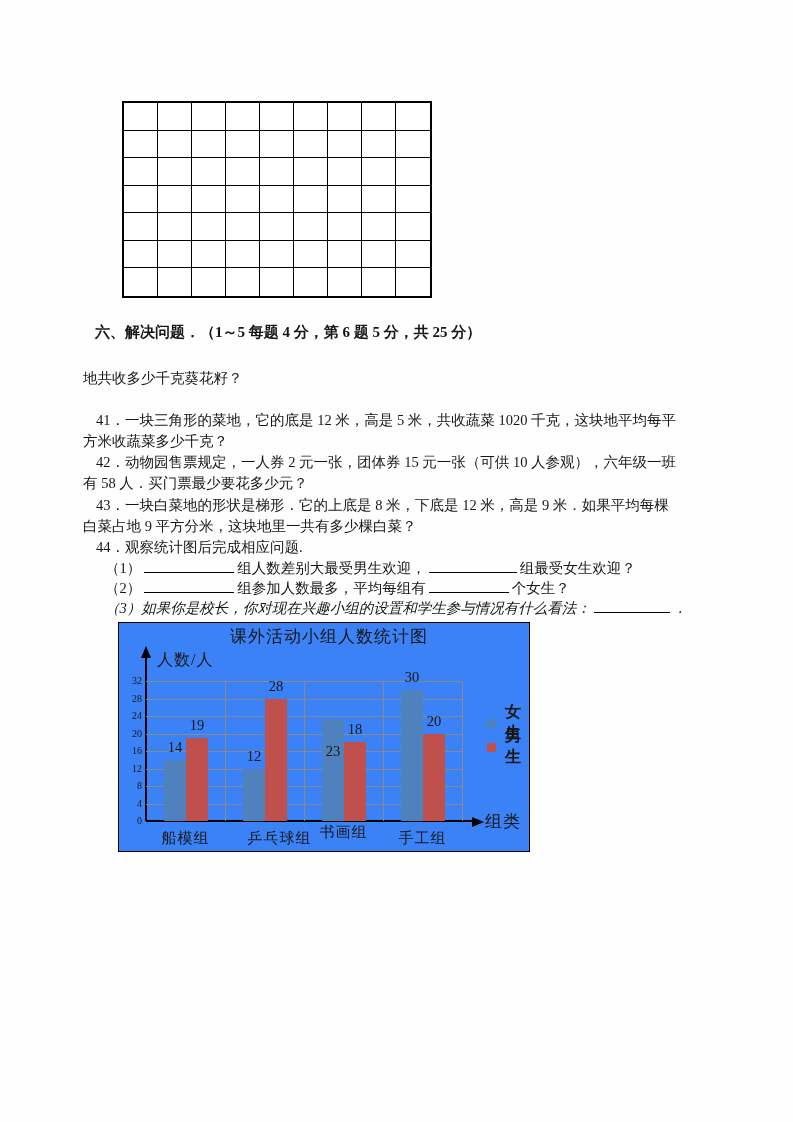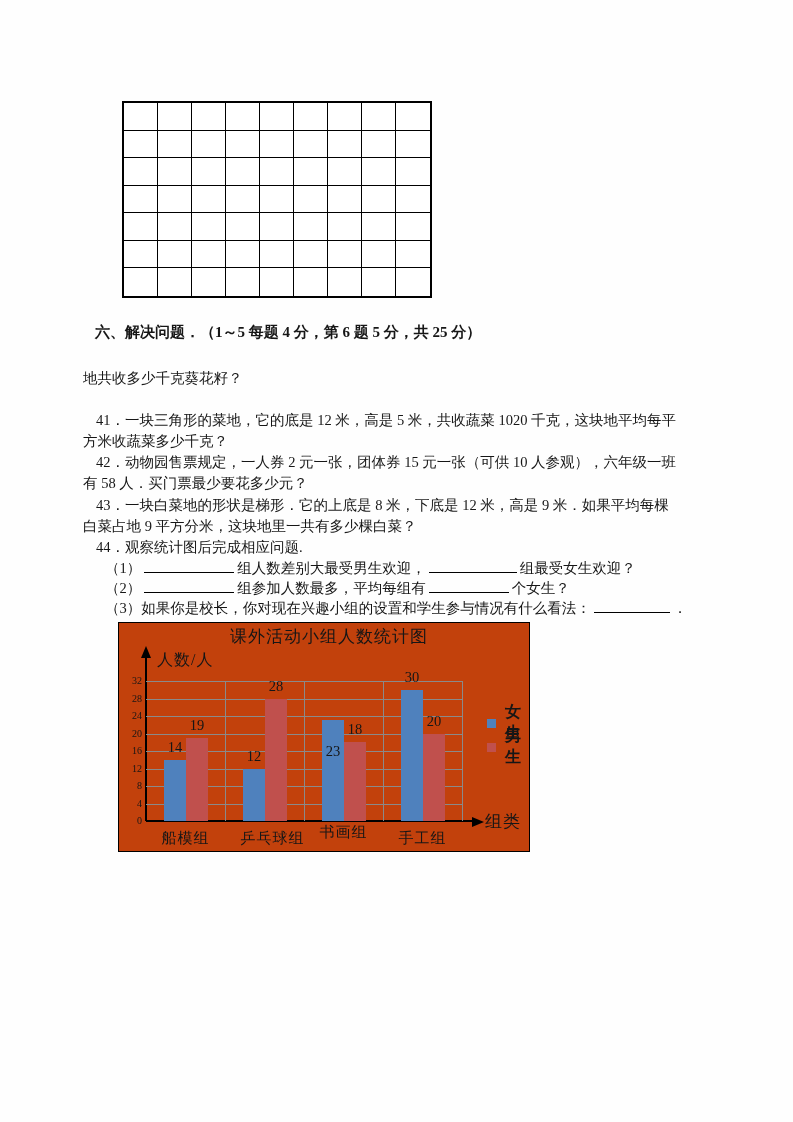--- a/index.html
+++ b/index.html
@@ -29,21 +29,21 @@
     display:inline-block;
     border-bottom:1px solid #000;
     height:13px;
     vertical-align:baseline;
     margin:0 3px;
   }
 
   
   .chart-box{
     position:absolute;left:118px;top:622px;width:412px;height:230px;
-    border:1.5px solid #000;background:#c2410c;box-sizing:border-box;
+    border:1.5px solid #000;background:#3b82f6;box-sizing:border-box;
   }
   .chart-title{position:absolute;left:90px;top:2px;width:240px;text-align:center;font-size:17px;letter-spacing:1px;}
   .axis-label-y{position:absolute;left:38px;top:27px;font-size:16px;letter-spacing:1px;}
   .axis-label-x{position:absolute;left:366px;top:187px;font-size:17px;letter-spacing:1px;}
   .gridline-h{position:absolute;height:1px;background:#8a8a8a;}
   .gridline-v{position:absolute;width:1px;background:#8a8a8a;}
   .y-axis{position:absolute;width:2px;background:#000;}
   .x-axis{position:absolute;height:2px;background:#000;}
   .arrow-up{position:absolute;width:0;height:0;border-left:5px solid transparent;border-right:5px solid transparent;border-bottom:12px solid #000;}
   .arrow-right{position:absolute;width:0;height:0;border-top:5px solid transparent;border-bottom:5px solid transparent;border-left:12px solid #000;}
@@ -144,21 +144,21 @@
   <div class="tline" style="left:96px;top:539px;">44．观察统计图后完成相应问题.</div>
 
   <div class="tline" style="left:105px;top:559px;">
     <span>（1）</span><span class="blank" style="width:90px;"></span><span>组人数差别大最受男生欢迎，</span><span class="blank" style="width:88px;"></span><span>组最受女生欢迎？</span>
   </div>
 
   <div class="tline" style="left:105px;top:579px;">
     <span>（2）</span><span class="blank" style="width:90px;"></span><span>组参加人数最多，平均每组有</span><span class="blank" style="width:80px;"></span><span>个女生？</span>
   </div>
 
-  <div class="tline" style="left:105px;top:599px;">
+  <div class="tline" style="left:105px;top:599px;font-style:italic;">
     <span>（3）如果你是校长，你对现在兴趣小组的设置和学生参与情况有什么看法：</span><span class="blank" style="width:76px;"></span><span>．</span>
   </div>
 
   <div class="chart-box">
     <div class="chart-title">课外活动小组人数统计图</div>
     <div class="axis-label-y">人数/人</div>
     <div class="axis-label-x">组类</div>
     <div class="arrow-up" style="left:21.5px;top:23px;"></div>
     <div class="y-axis" style="left:26px;top:34px;height:164px;"></div>
     <div class="x-axis" style="left:27px;top:197px;width:328px;"></div>
@@ -204,18 +204,18 @@
       <div class="bar-label" style="left: 273px; top: 46.75px;">30</div>
       <div class="bar" style="left: 67px; top: 114.875px; height: 83.125px; background: rgb(192, 80, 77);"></div>
       <div class="bar-label" style="left: 58px; top: 94.875px;">19</div>
       <div class="bar" style="left: 146px; top: 75.5px; height: 122.5px; background: rgb(192, 80, 77);"></div>
       <div class="bar-label" style="left: 137px; top: 55.5px;">28</div>
       <div class="bar" style="left: 225px; top: 119.25px; height: 78.75px; background: rgb(192, 80, 77);"></div>
       <div class="bar-label" style="left: 216px; top: 99.25px;">18</div>
       <div class="bar" style="left: 304px; top: 110.5px; height: 87.5px; background: rgb(192, 80, 77);"></div>
       <div class="bar-label" style="left: 295px; top: 90.5px;">20</div>
       <div class="cat-label" style="left: 27px; top: 206px; width: 79px;">船模组</div>
-      <div class="cat-label" style="left: 114px; top: 206px; width: 79px;">乒乓球组</div>
+      <div class="cat-label" style="left: 121px; top: 206px; width: 79px;">乒乓球组</div>
       <div class="cat-label" style="left: 185px; top: 200px; width: 79px;">书画组</div>
       <div class="cat-label" style="left: 264px; top: 206px; width: 79px;">手工组</div>
     </div>
 
 </div>
 
 </body></html>

